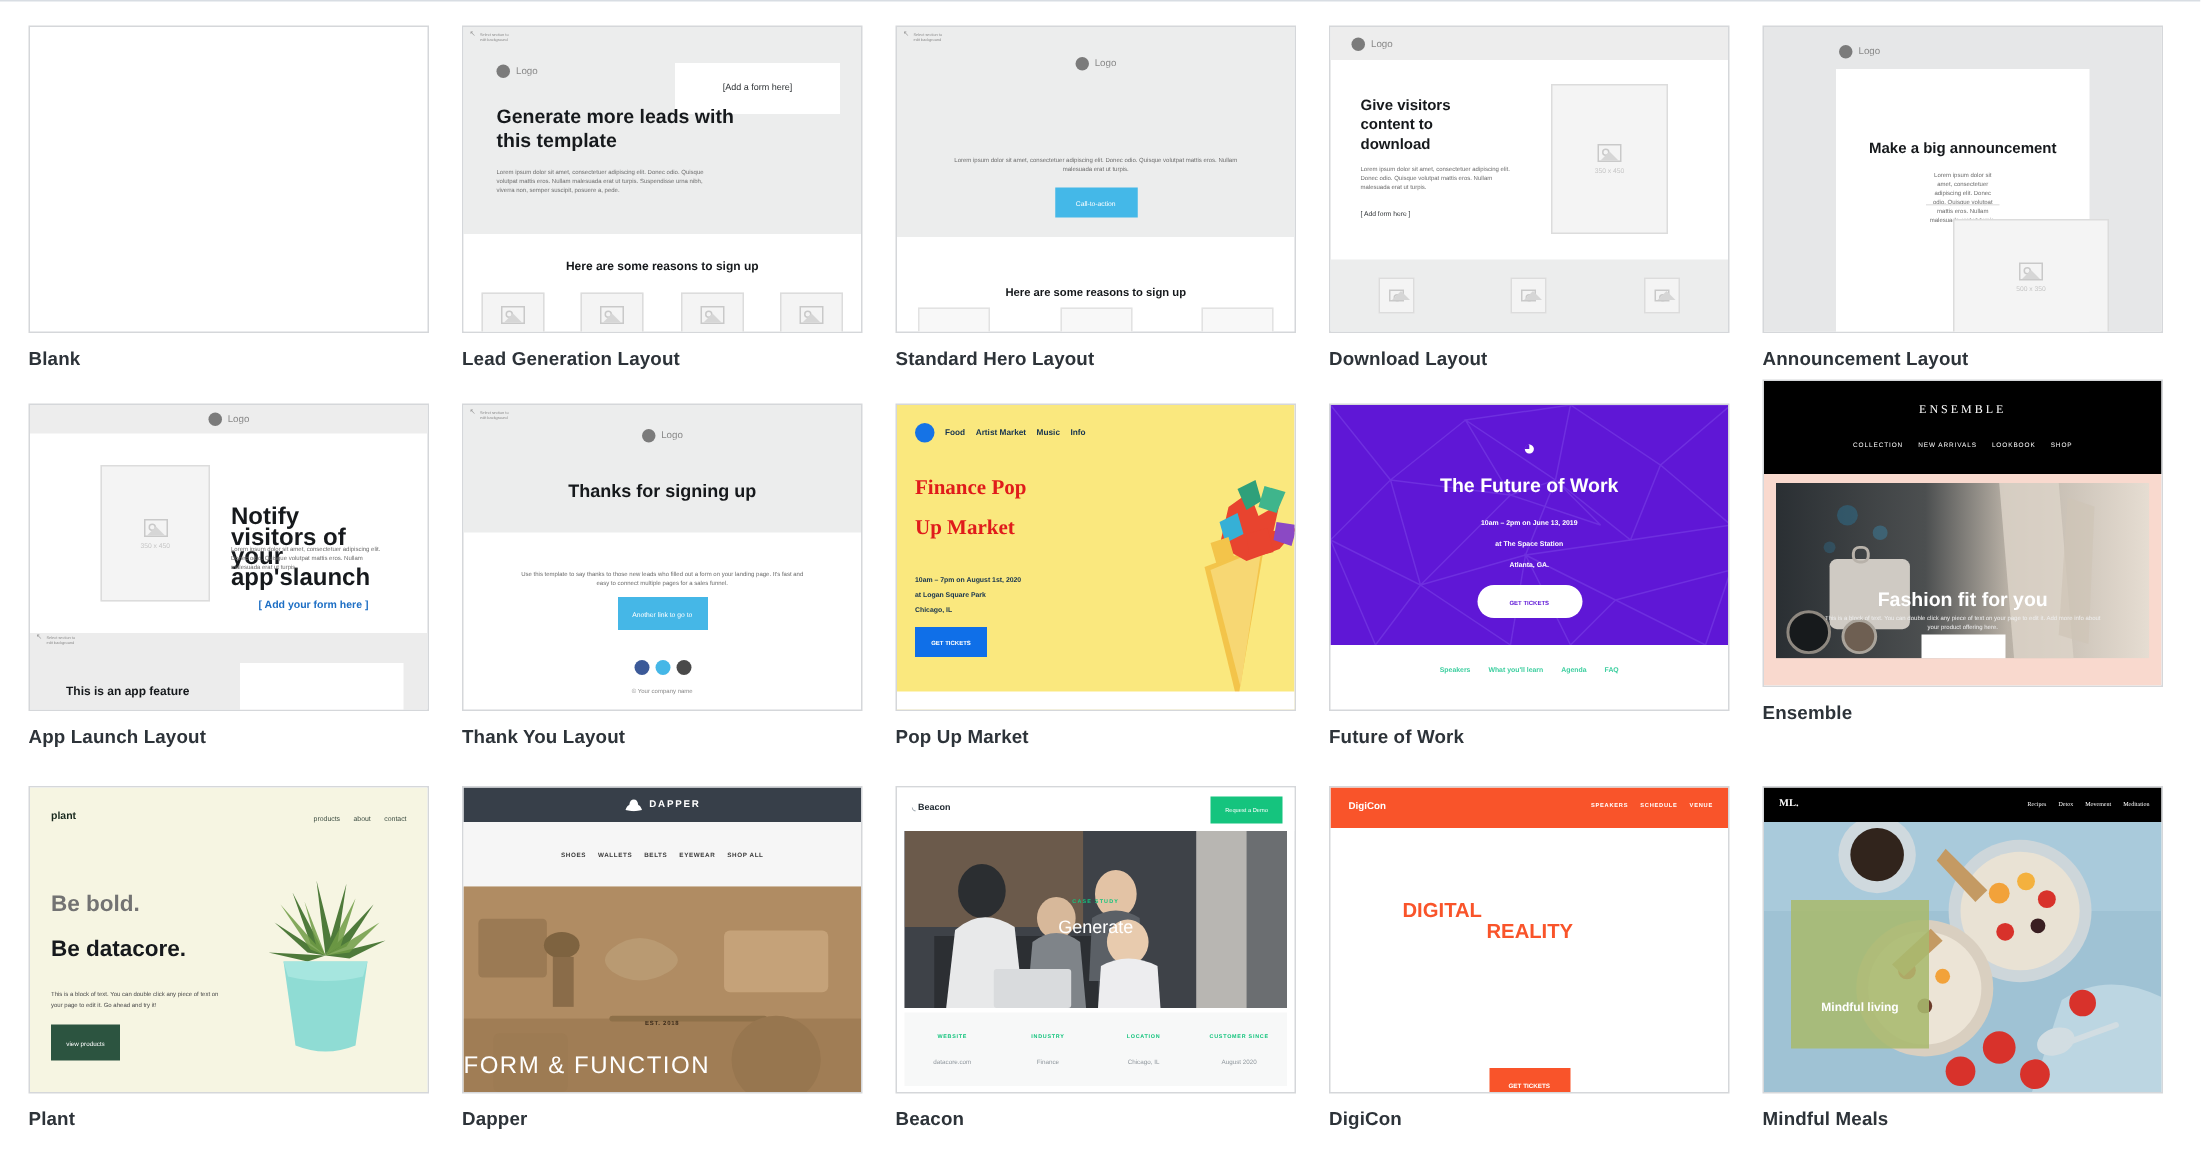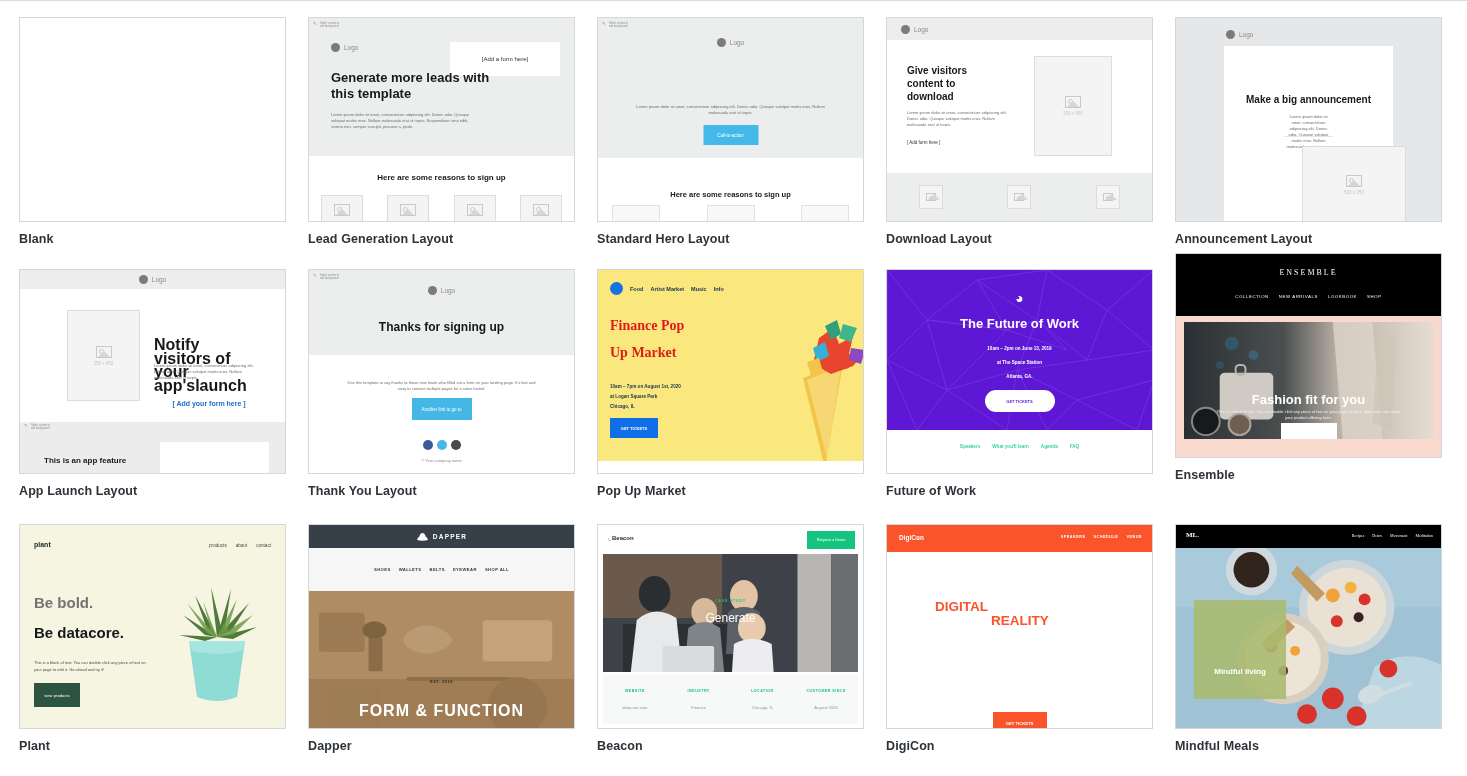--- a/index.html
+++ b/index.html
@@ -170,21 +170,21 @@
 
   
   .c12-bar { position:absolute; left:0; right:0; top:0; height:23px; background:#373f49;
              display:flex; align-items:center; justify-content:center; gap:4px; }
   .c12-brand { font-size:6.5px; font-weight:bold; letter-spacing:1.2px; color:#fff; }
   .c12-nav { position:absolute; left:0; right:0; top:23px; height:43px; background:#f6f6f6;
              display:flex; align-items:center; justify-content:center; gap:8px;
              font-size:4.2px; font-weight:bold; letter-spacing:.4px; color:#3a3a3a; }
   .c12-hero { position:absolute; left:0; right:0; top:66px; bottom:0; overflow:hidden; background:#b08c63; }
   .c12-est { position:absolute; left:0; right:0; top:64%; text-align:center; font-size:4px; font-weight:bold; color:#3d2d1c; letter-spacing:.5px;}
-  .c12-h { position:absolute; left:0; right:0; bottom:8px; text-align:center; font-size:16px; font-weight:bold; letter-spacing:1px; color:#fff; }
+  .c12-h { position:absolute; left:0; right:0; bottom:8px; text-align:left; font-size:16px; font-weight:normal; letter-spacing:1px; color:#fff; }
 
   
   .c13-bar { position:absolute; left:0; right:0; top:0; height:29px; background:#fff; }
   .c13-brand { position:absolute; left:10px; top:9px; font-size:6px; font-weight:bold; color:#232b33; }
   .c13-cta { position:absolute; right:8px; top:6px; width:48px; height:18px; background:#15c47e;
              display:flex; align-items:center; justify-content:center; font-size:3.8px; color:#fff; }
   .c13-img { position:absolute; left:5px; right:5px; top:29px; height:118px; overflow:hidden; background:#4a4a52; }
   .c13-eyebrow { position:absolute; left:0; right:0; top:38%; text-align:center; font-size:3.6px; font-weight:bold; letter-spacing:.8px; color:#15c47e; }
   .c13-h { position:absolute; left:0; right:0; top:48%; text-align:center; font-size:12px; color:#fff; }
   .c13-stats { position:absolute; left:5px; right:5px; top:150px; bottom:4px; background:#f7f8f8; display:flex; }

